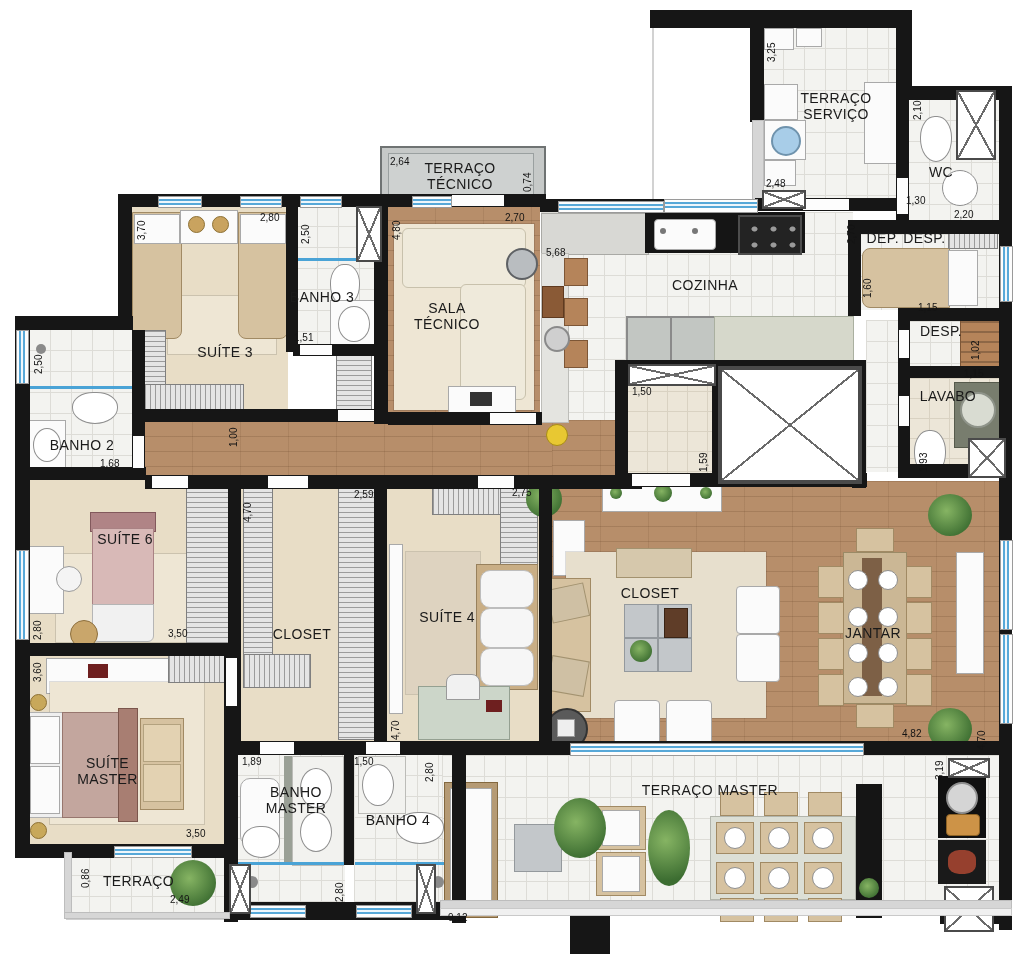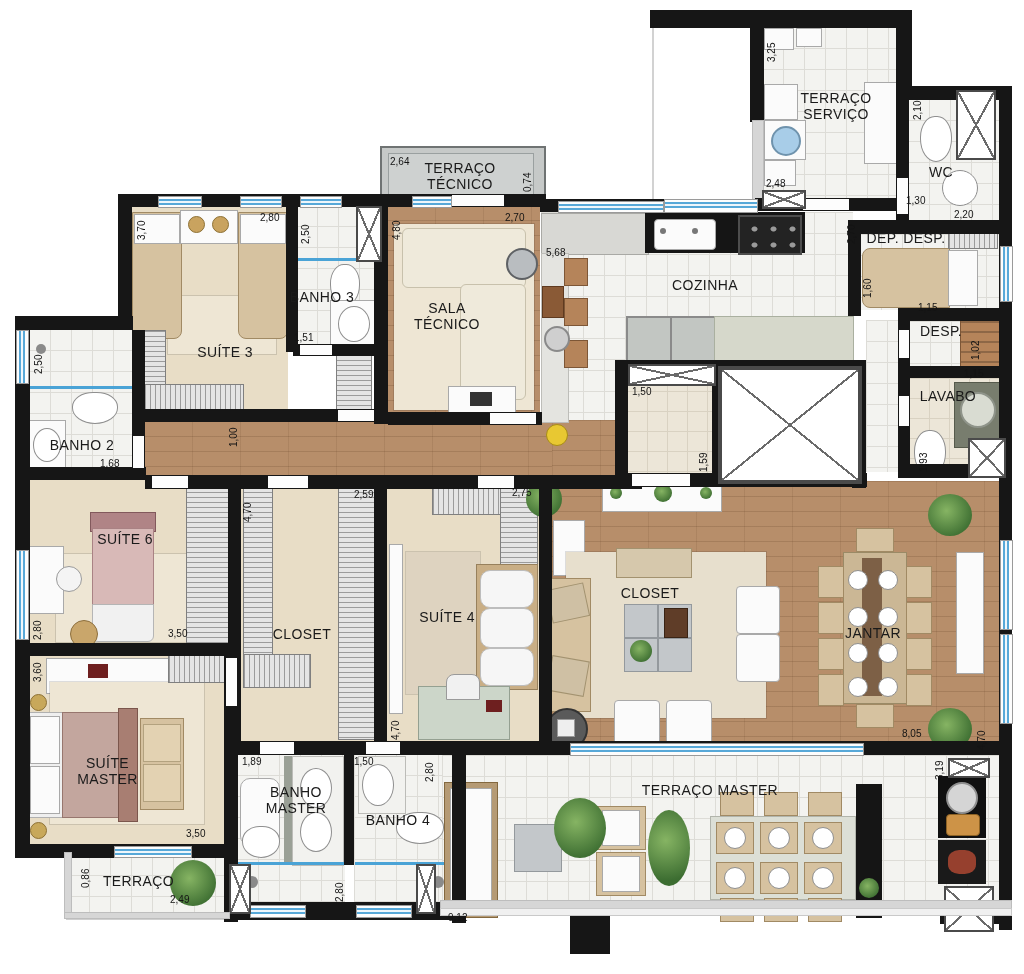--- a/index.html
+++ b/index.html
@@ -430,18 +430,18 @@
   <span class="dm" style="left:512px;top:487px">2,75</span>
   <span class="dm dmv" style="left:390px;top:740px">4,70</span>
   <span class="dm dmv" style="left:32px;top:682px">3,60</span>
   <span class="dm" style="left:186px;top:828px">3,50</span>
   <span class="dm dmv" style="left:80px;top:888px">0,86</span>
   <span class="dm" style="left:170px;top:894px">2,49</span>
   <span class="dm" style="left:242px;top:756px">1,89</span>
   <span class="dm dmv" style="left:334px;top:902px">2,80</span>
   <span class="dm" style="left:354px;top:756px">1,50</span>
   <span class="dm dmv" style="left:424px;top:782px">2,80</span>
-  <span class="dm" style="left:902px;top:728px">8,05</span>
+  <span class="dm" style="left:902px;top:728px">4,82</span>
   <span class="dm dmv" style="left:976px;top:750px">4,70</span>
   <span class="dm" style="left:448px;top:912px">9,12</span>
   <span class="dm dmv" style="left:934px;top:780px">3,19</span>
 
 </div>
 
 </body></html>

